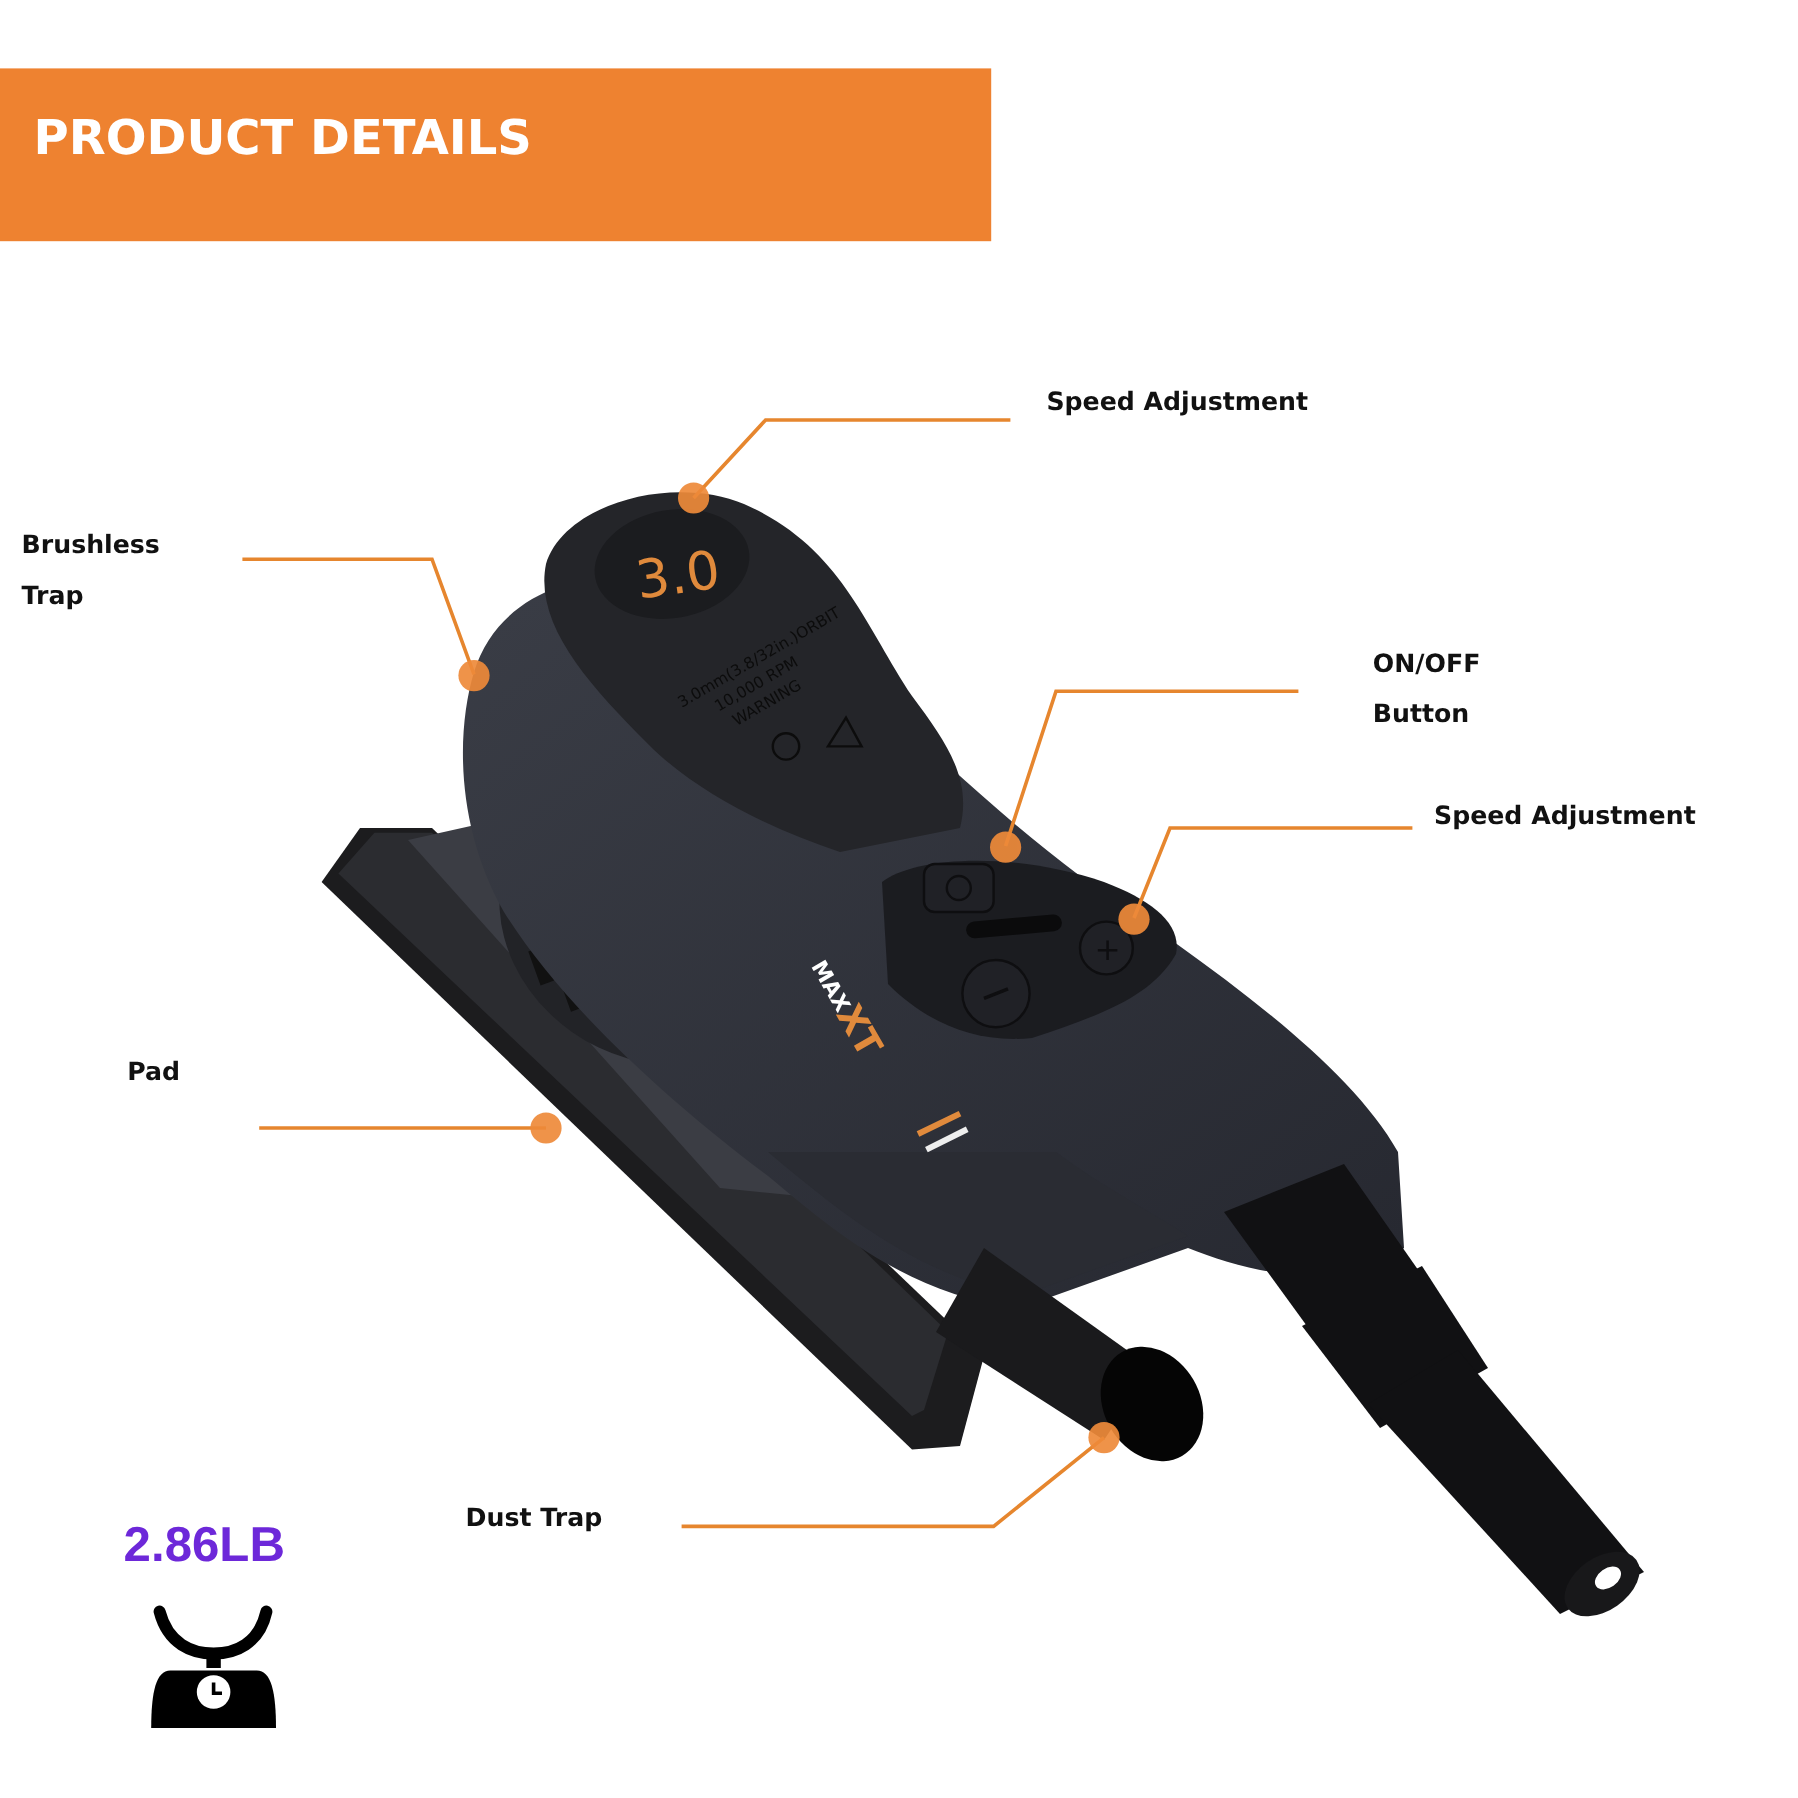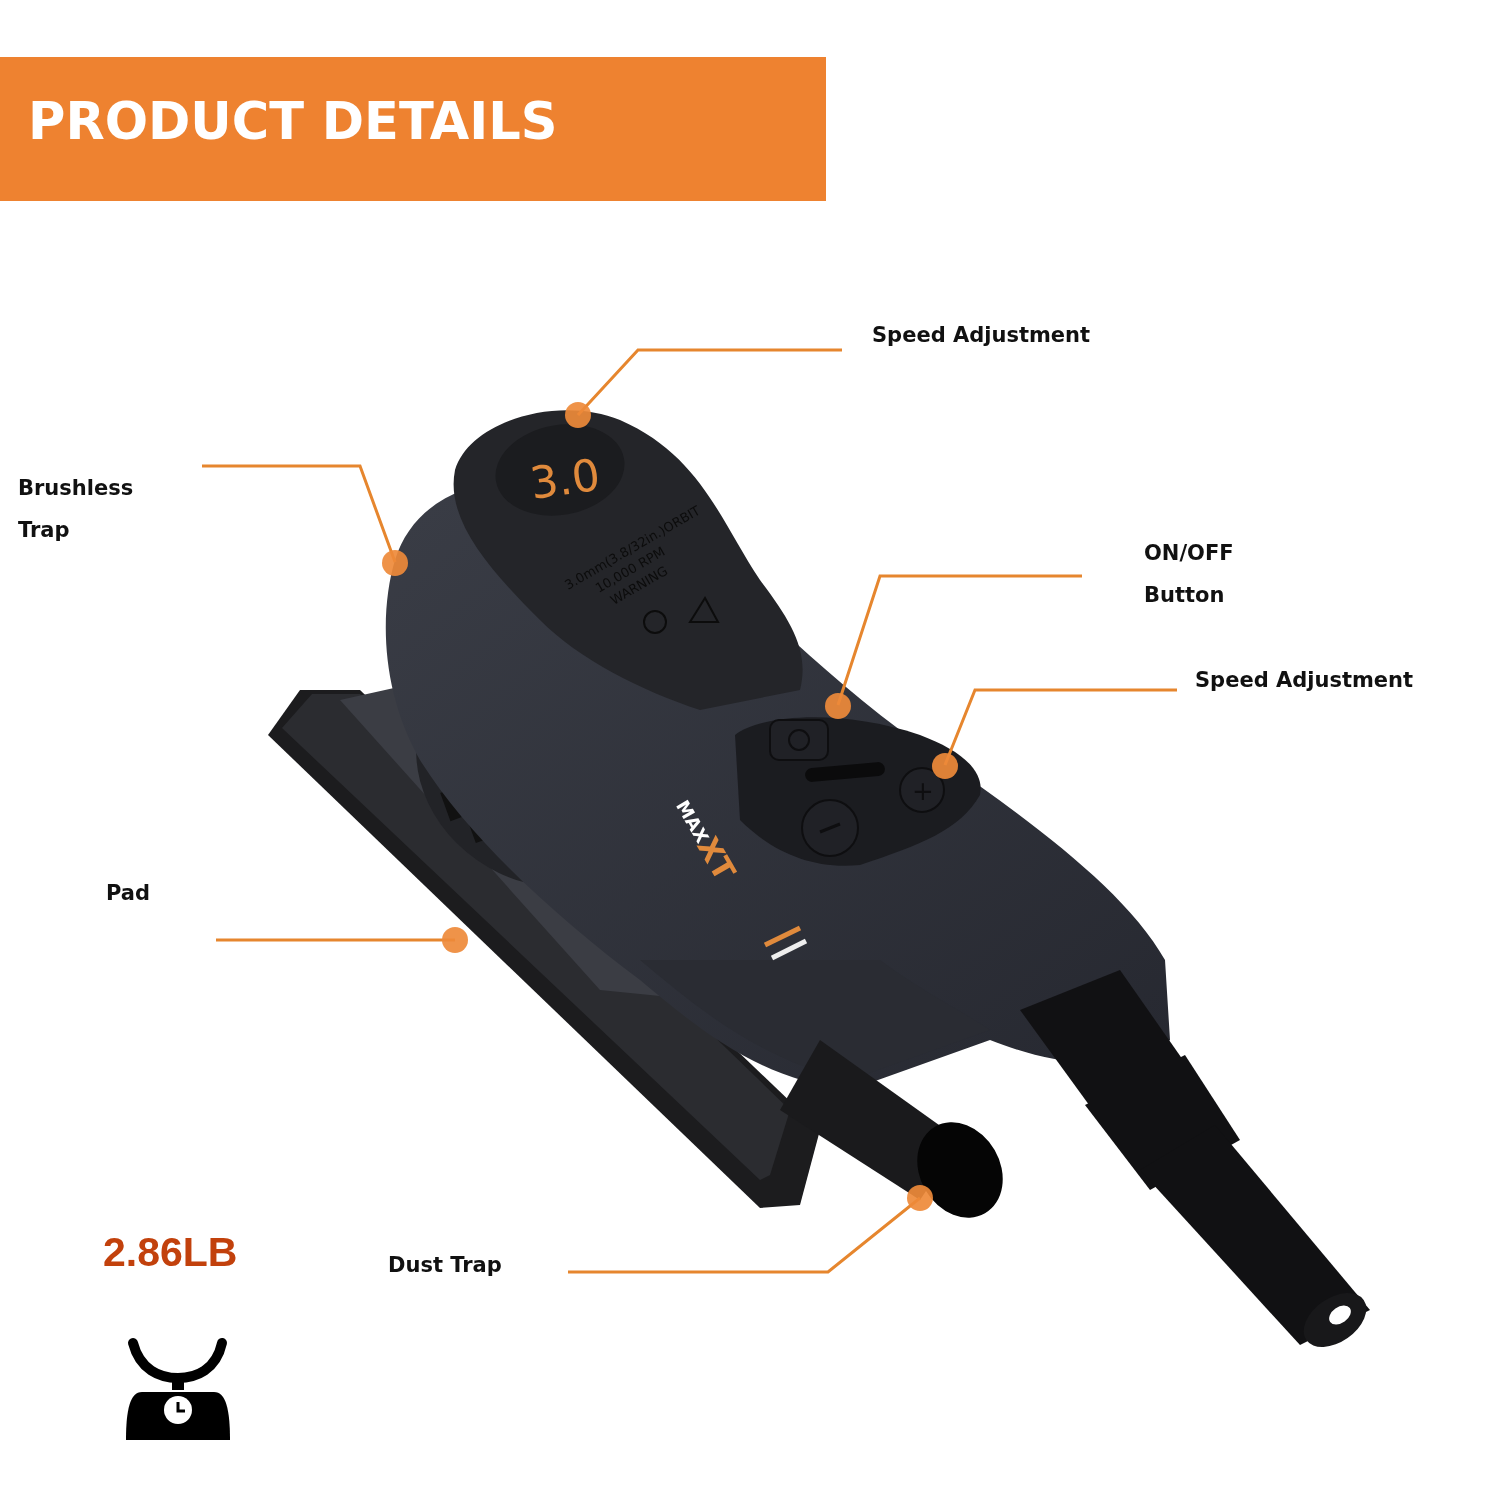--- a/index.html
+++ b/index.html
@@ -1,20 +1,20 @@
 <!DOCTYPE html>
 <html><head>
 <meta charset="utf-8">
 <style>
   html, body { margin:0; padding:0; background:#ffffff; }
   body { width:1498px; height:1498px; position:relative; overflow:hidden; font-family:"DejaVu Sans", sans-serif; }
   .banner { position:absolute; left:0; top:57px; width:826px; height:144px; background:#ee8230; }
-  .banner-title { position:absolute; left:28px; top:92px; color:#ffffff; font-weight:bold; font-size:51px; letter-spacing:0px; font-family:"DejaVu Sans", sans-serif; }
+  .banner-title { position:absolute; left:28px; top:92px; color:#ffffff; font-weight:bold; font-size:40px; letter-spacing:0px; font-family:"DejaVu Sans", sans-serif; }
   .callout { position:absolute; color:#111111; font-weight:bold; font-size:21px; line-height:42px; font-family:"DejaVu Sans", sans-serif; }
-  .weight { position:absolute; left:103px; top:1229px; font-family:"Liberation Sans", sans-serif; font-size:41px; font-weight:bold; color:#c2410c; }
+  .weight { position:absolute; left:103px; top:1264px; font-family:"Liberation Sans", sans-serif; font-size:41px; font-weight:bold; color:#6d28d9; }
   svg.art { position:absolute; left:0; top:0; }
 </style>
 </head>
 <body>
 
 <div class="banner"></div>
 <div class="banner-title">PRODUCT DETAILS</div>
 
 <svg class="art" width="1498" height="1498" viewBox="0 0 1498 1498">
   <defs>
@@ -108,21 +108,21 @@
     <rect x="172" y="1376" width="12" height="14"></rect>
     <path d="M142,1392 L214,1392 C226,1392 230,1410 230,1440 L126,1440 C126,1410 130,1392 142,1392 Z"></path>
     <circle cx="178" cy="1410" r="14" fill="#ffffff"></circle>
     <path d="M178,1402 L178,1411 L185,1411" stroke="#000" stroke-width="3" fill="none"></path>
   </g>
 </svg>
 
 <div class="callout" style="left:872px; top:314px;">
   <div>Speed Adjustment</div>
 </div>
-<div class="callout" style="left:18px; top:433px;margin-top:34px;">
+<div class="callout" style="left:18px; top:433px;">
   <div>Brushless</div>
   <div>Trap</div>
 </div>
 <div class="callout" style="left:1144px; top:532px;">
   <div>ON/OFF</div>
   <div>Button</div>
 </div>
 <div class="callout" style="left:1195px; top:659px;">
   <div>Speed Adjustment</div>
 </div>

